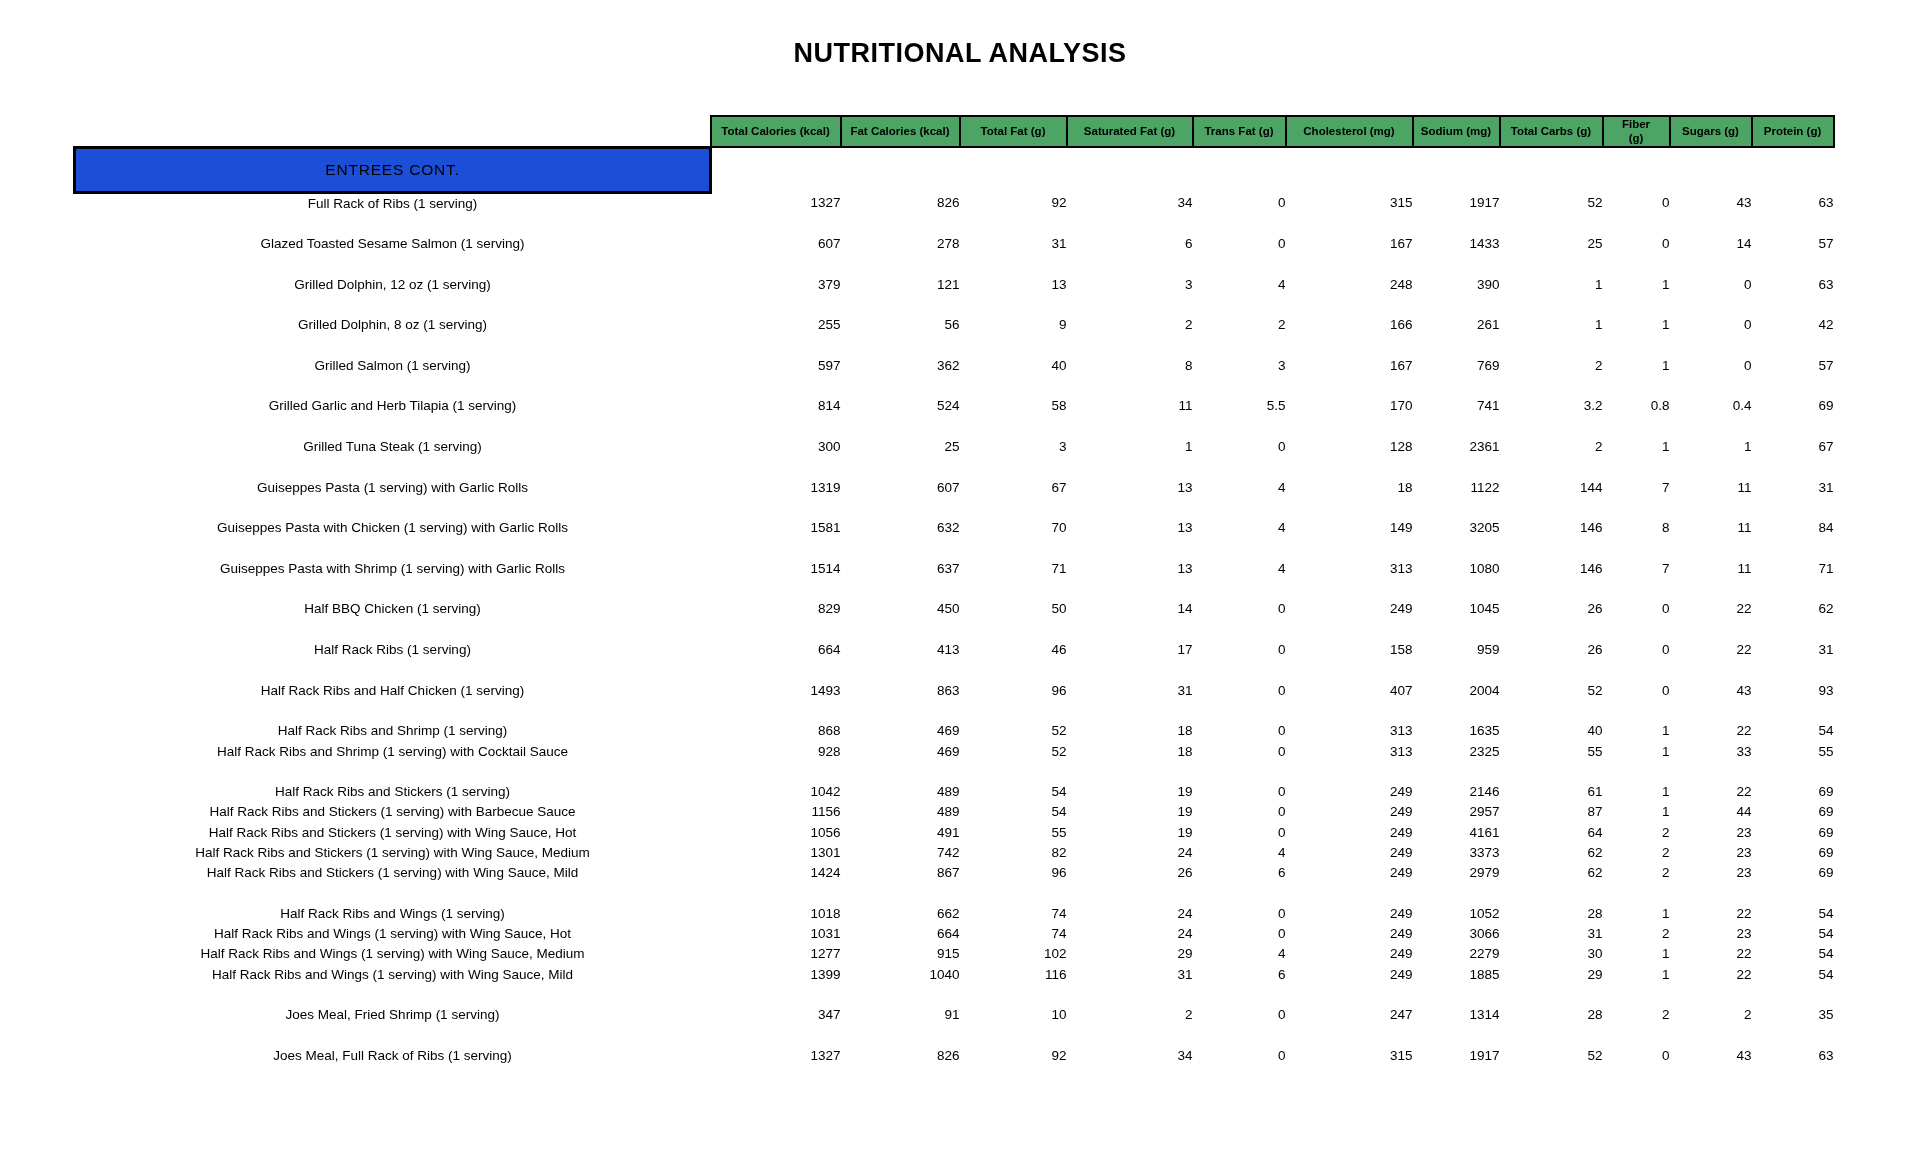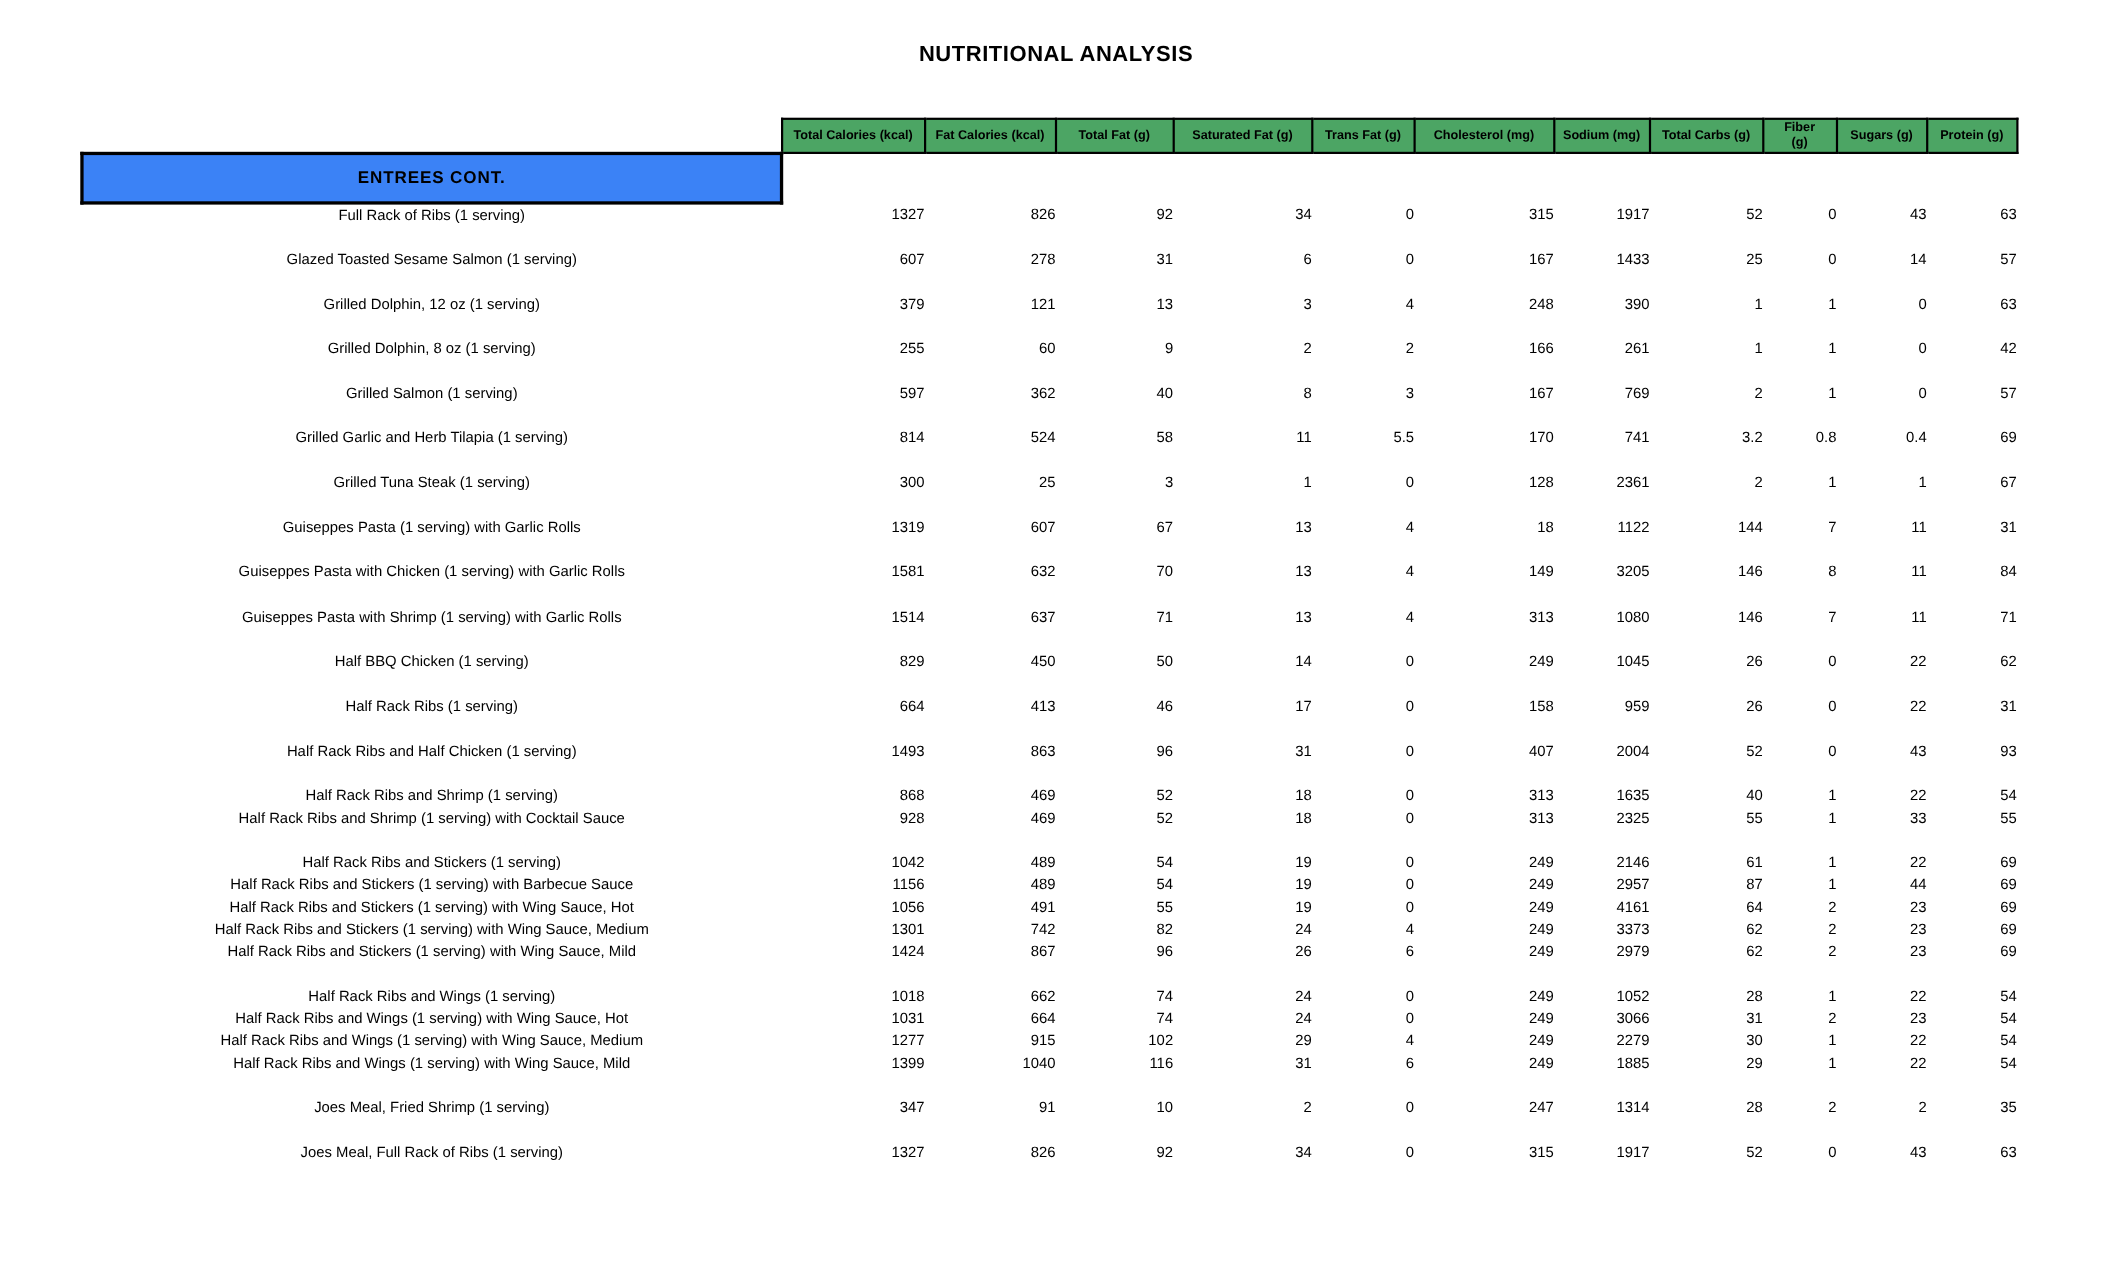--- a/index.html
+++ b/index.html
@@ -8,21 +8,21 @@
     background: #ffffff;
     width: 1920px; height: 1166px;
     overflow: hidden;
     font-family: "Liberation Sans", sans-serif;
     color: #000000;
   }
   .page { width: 1920px; height: 1166px; position: relative; }
   .title {
     margin: 38px 0 0 0;
     text-align: center;
-    font-size: 20px;
+    font-size: 27px;
     font-weight: bold;
     letter-spacing: 0.5px;
   }
   table.nutrition-table {
     border-collapse: collapse;
     table-layout: fixed;
     width: 1759px;
     margin: 46px 0 0 73px;
   }
   th.col-th {
@@ -33,25 +33,25 @@
     text-align: center;
     vertical-align: middle;
     padding: 0 1px;
     height: 31px;
     line-height: 1.15;
   }
   th.col-th.fiber { padding: 0 10px; }
   th.blank-th { border: none; background: transparent; }
   tr.banner-row { height: 27px; }
   td.banner-cell {
-    background: #3b82f6;
+    background: #1d4ed8;
     border: 3px solid #000000;
     text-align: center;
     vertical-align: middle;
-    font-weight: bold;
+    font-weight: normal;
     font-size: 15.5px;
     letter-spacing: 0.8px;
     padding: 12px;
     color: #000000;
   }
   td.banner-gap { border: none; }
   tr.data-row { height: 20.3px; }
   tr.data-row td {
     padding: 0;
     font-size: 13.5px;
@@ -154,21 +154,21 @@
           <td class="value-cell">1</td>
           <td class="value-cell">0</td>
           <td class="value-cell">63</td>
         </tr>
         <tr class="spacer-row">
           <td colspan="12"></td>
         </tr>
         <tr class="data-row">
           <td class="name-cell">Grilled Dolphin, 8 oz (1 serving)</td>
           <td class="value-cell">255</td>
-          <td class="value-cell">60</td>
+          <td class="value-cell">56</td>
           <td class="value-cell">9</td>
           <td class="value-cell">2</td>
           <td class="value-cell">2</td>
           <td class="value-cell">166</td>
           <td class="value-cell">261</td>
           <td class="value-cell">1</td>
           <td class="value-cell">1</td>
           <td class="value-cell">0</td>
           <td class="value-cell">42</td>
         </tr>

